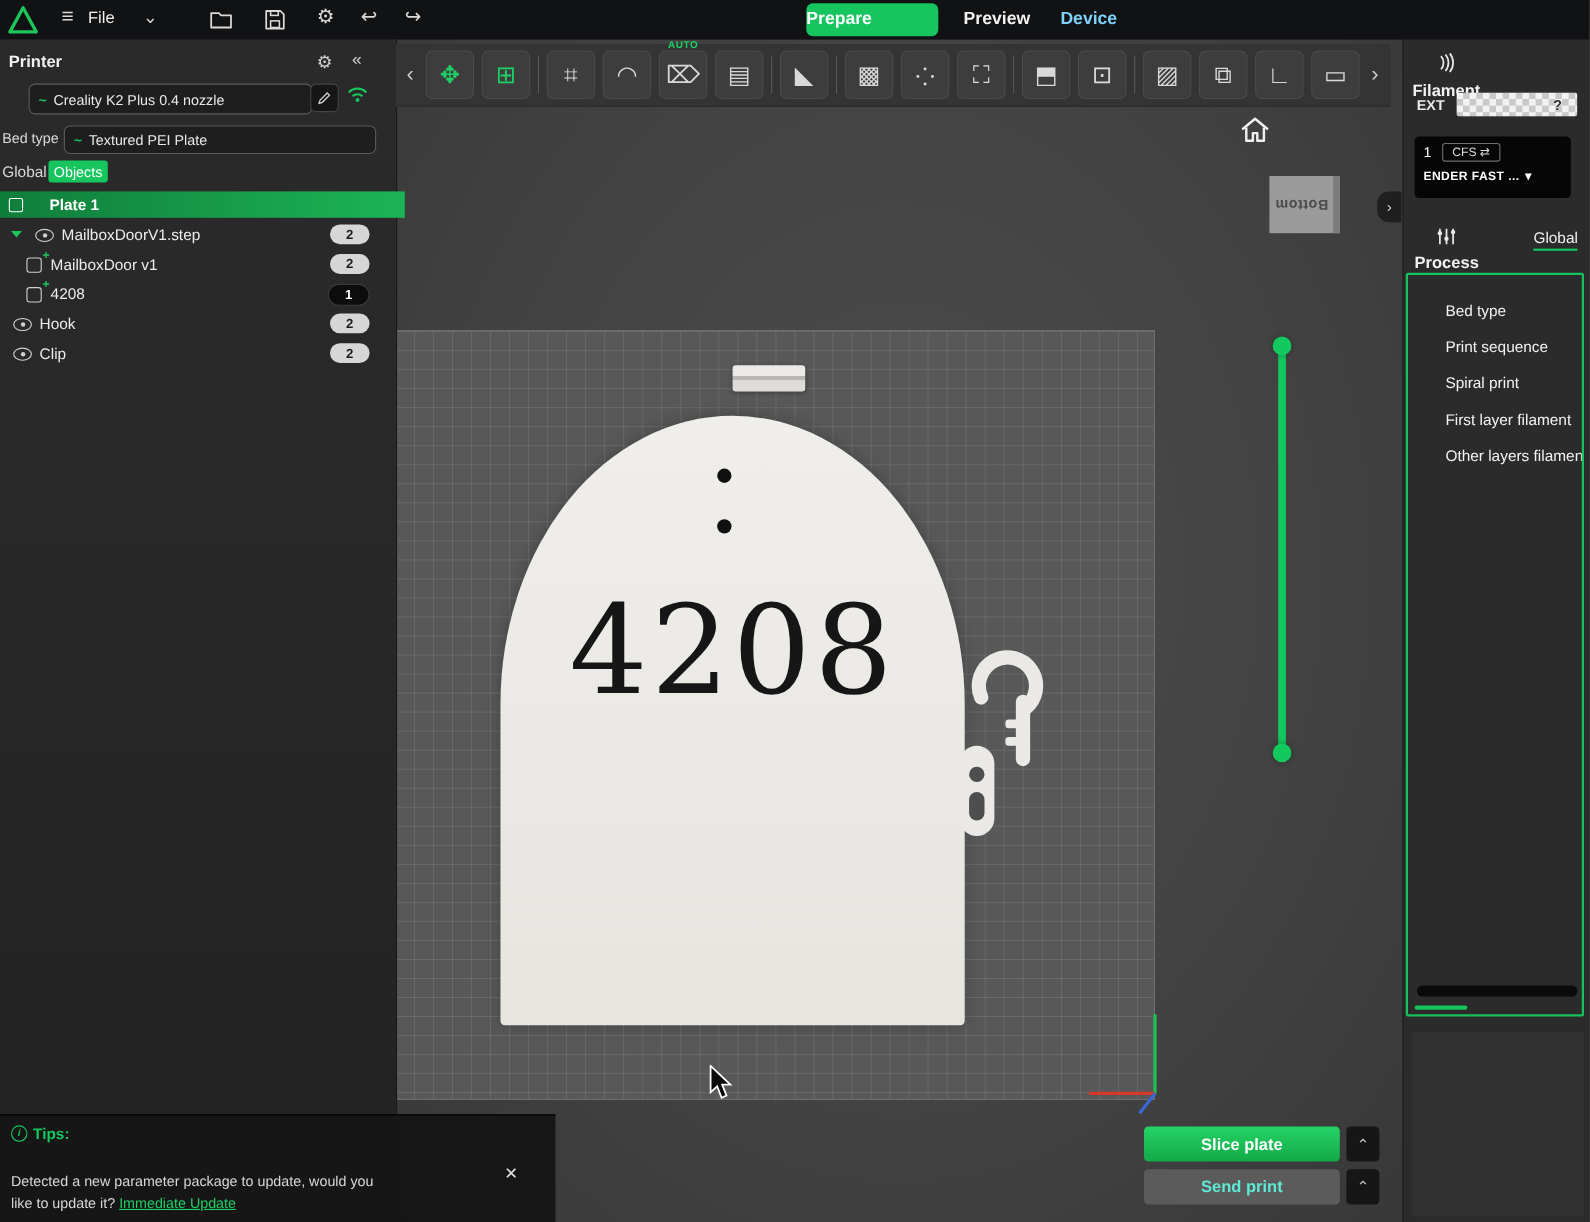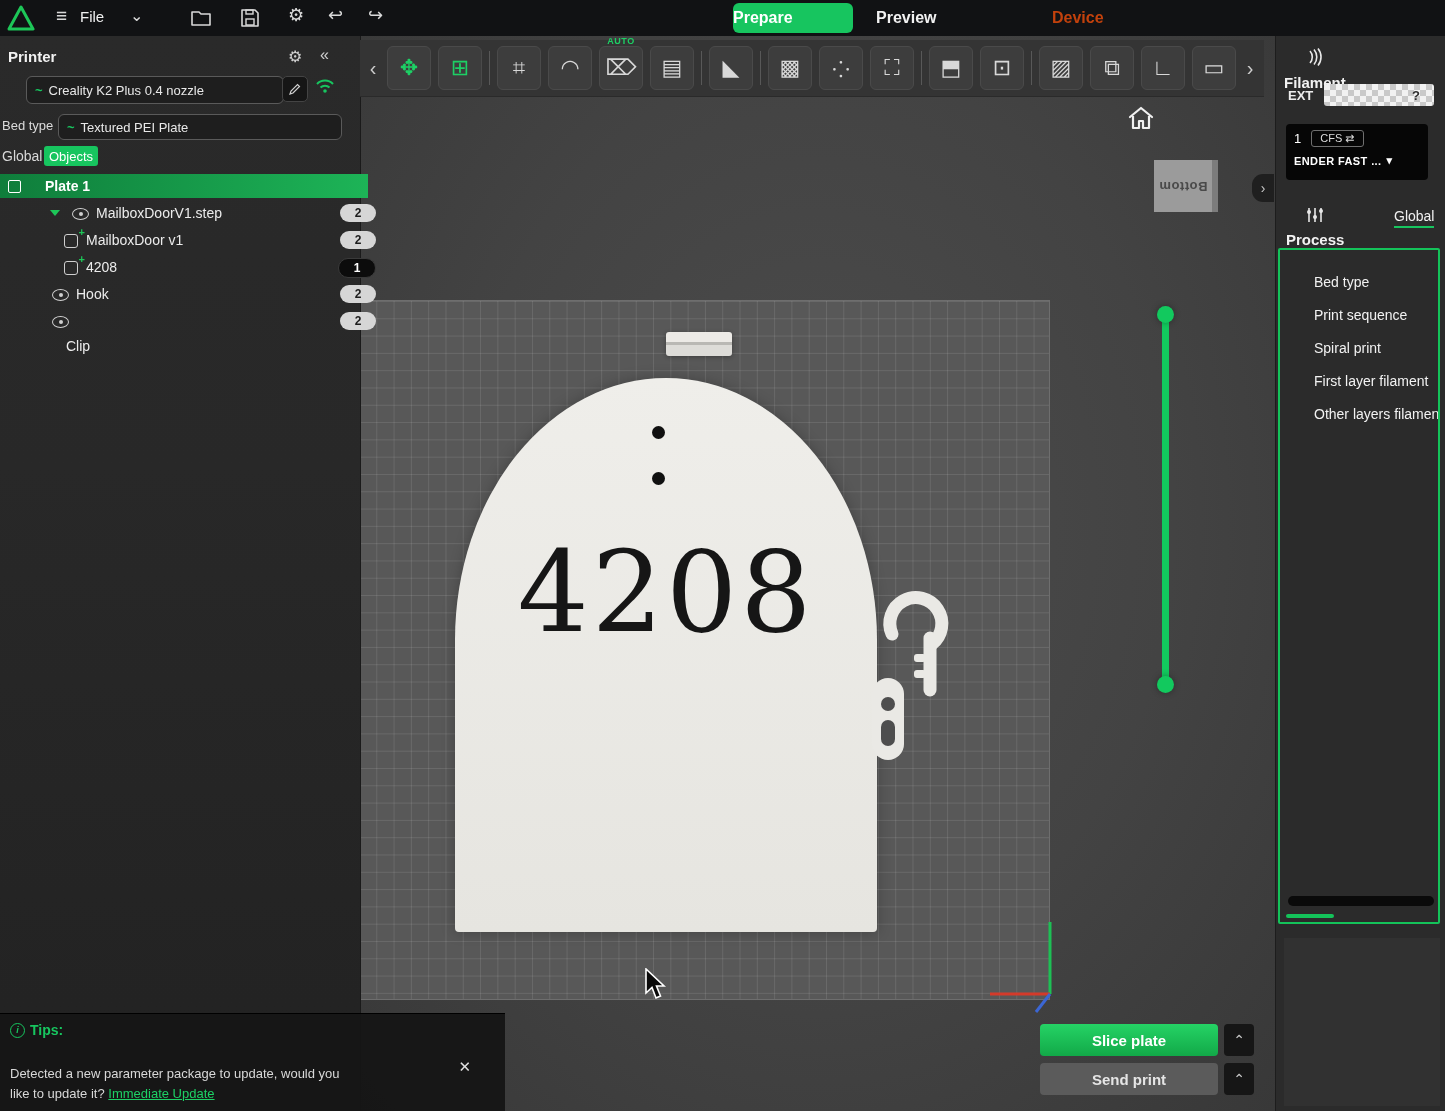--- a/index.html
+++ b/index.html
@@ -11,21 +11,21 @@
   .abs{position:absolute;}
 
   
   .topbar{position:absolute;left:0;top:0;width:1445px;height:36px;background:#111214;z-index:50;}
   .topbar .glyph{position:absolute;color:#d9d9d9;cursor:pointer;}
   .tb-file{position:absolute;left:80px;top:8px;font-size:15px;color:#f0f0f0;cursor:pointer;}
   .tab-pill{position:absolute;top:3px;height:30px;border-radius:6px;display:flex;align-items:center;
     font-weight:bold;font-size:16px;cursor:pointer;}
   .tab-prepare{left:733px;width:120px;background:#17c55f;color:#fff;}
   .tab-preview{left:876px;width:90px;color:#f2f2f2;background:transparent;}
-  .tab-device{left:1052px;width:80px;color:#c2410c;background:transparent;}
+  .tab-device{left:964px;width:80px;color:#7dd3fc;background:transparent;}
 
   
   .left-panel{position:absolute;left:0;top:36px;width:360px;height:1075px;
     background:linear-gradient(#2a2a2a 0%,#282828 40%,#222 100%);border-right:1px solid #1a1a1a;z-index:20;}
   .lp-title{position:absolute;left:8px;top:12px;font-size:15px;font-weight:bold;color:#f2f2f2;}
   .lp-gear{position:absolute;left:288px;top:11px;font-size:16px;color:#cfcfcf;cursor:pointer;}
   .lp-collapse{position:absolute;left:320px;top:10px;font-size:16px;color:#cfcfcf;cursor:pointer;}
   .select{position:absolute;background:#1e1e1e;border:1px solid #5a5a5a;border-radius:6px;
     display:flex;align-items:center;gap:6px;padding:0 8px;font-size:13px;color:#e8e8e8;cursor:pointer;}
   .sel-printer{left:26px;top:40px;width:240px;height:26px;}
@@ -35,21 +35,21 @@
     border-radius:5px;display:flex;align-items:center;justify-content:center;cursor:pointer;}
   .wifi{position:absolute;left:314px;top:42px;cursor:pointer;}
   .bed-label{position:absolute;left:2px;top:82px;font-size:13px;color:#dcdcdc;}
   .tab-global{position:absolute;left:2px;top:112px;font-size:14px;color:#d8d8d8;cursor:pointer;}
   .tab-objects{position:absolute;left:44px;top:110px;width:54px;height:20px;background:#17c55f;border-radius:3px;
     color:#fff;font-size:13px;display:flex;align-items:center;justify-content:center;cursor:pointer;}
   .plate-bar{position:absolute;left:0;top:138px;width:360px;height:24px;
     background:linear-gradient(90deg,#0f7d3b,#1db457);display:flex;align-items:center;gap:24px;padding-left:8px;
     font-size:14px;font-weight:bold;color:#fff;cursor:pointer;}
   .plate-ic{width:11px;height:11px;border:1.5px solid #fff;border-radius:2px;}
-  .tree{position:absolute;left:0;top:164px;width:360px;padding-left:40px;}
+  .tree{position:absolute;left:0;top:164px;width:360px;}
   .tree-row{position:relative;height:27px;cursor:pointer;}
   .tree-label{position:absolute;top:5px;font-size:14px;color:#ececec;white-space:nowrap;}
   .badge{position:absolute;right:24px;top:4px;min-width:36px;height:18px;border-radius:10px;background:#d6d6d6;
     color:#1c1c1c;font-size:12px;font-weight:bold;display:flex;align-items:center;justify-content:center;}
   .badge.dark{background:#0c0c0c;color:#fff;border:1px solid #3a3a3a;}
   .badge:empty{display:none;}
   .tri{position:absolute;left:10px;top:10px;width:0;height:0;border-left:5px solid transparent;
     border-right:5px solid transparent;border-top:6px solid #1dc658;}
   .eye{position:absolute;width:15px;height:10px;border:1.6px solid #d0d0d0;border-radius:50%;}
   .eye::after{content:"";position:absolute;left:50%;top:50%;width:4px;height:4px;margin:-2px 0 0 -2px;
@@ -126,21 +126,21 @@
   .proc-box .first{margin-top:16px;}
   .hscroll{position:absolute;left:8px;bottom:16px;width:146px;height:10px;background:#0a0a0a;border-radius:5px;cursor:pointer;}
   .hthumb{position:absolute;left:6px;bottom:4px;width:48px;height:4px;background:#14c35a;border-radius:2px;cursor:pointer;}
   .rp-bottom{position:absolute;left:8px;top:902px;width:156px;height:168px;background:#313131;}
 
   
   .btn-slice{position:absolute;left:1040px;top:1024px;width:178px;height:32px;border-radius:4px;
     background:linear-gradient(#25d365,#12a948);color:#fff;font-weight:bold;font-size:15px;
     display:flex;align-items:center;justify-content:center;z-index:45;cursor:pointer;}
   .btn-send{position:absolute;left:1040px;top:1063px;width:178px;height:32px;border-radius:4px;
-    background:#5b5b5b;color:#e5e5e5;font-weight:bold;font-size:15px;
+    background:#5b5b5b;color:#5eead4;font-weight:bold;font-size:15px;
     display:flex;align-items:center;justify-content:center;z-index:45;cursor:pointer;}
   .btn-caret{position:absolute;left:1224px;width:30px;height:32px;border-radius:4px;background:#161616;
     color:#c9c9c9;font-size:14px;display:flex;align-items:center;justify-content:center;z-index:45;cursor:pointer;}
 
   
   .tips{position:absolute;left:0;top:1013px;width:505px;height:98px;background:rgba(22,22,22,.97);z-index:46;
     border-top:1px solid #000;}
   .tips-title{position:absolute;left:10px;top:8px;font-size:14px;font-weight:bold;color:#17c55f;
     display:flex;align-items:center;gap:5px;}
   .tips-info{width:13px;height:13px;border:1.5px solid #17c55f;border-radius:50%;font-size:9px;font-weight:bold;
@@ -342,21 +342,21 @@
       <span class="tree-label" style="left:46px;">4208</span>
       <span class="badge dark">1</span>
     </div>
     <div class="tree-row">
       <span class="eye" style="left:12px;top:8px;"></span>
       <span class="tree-label" style="left:36px;">Hook</span>
       <span class="badge">2</span>
     </div>
     <div class="tree-row">
       <span class="eye" style="left:12px;top:8px;"></span>
-      <span class="tree-label" style="left:26px;margin-top:25px;">Clip</span>
+      <span class="tree-label" style="left:36px;">Clip</span>
       <span class="badge">2</span>
     </div>
   </div>
 </div>
 
 <div class="right-panel">
   <div class="rp-header fil-header">
     <svg width="20" height="19" viewBox="0 0 20 19">
       <path d="M5 3 a9 9 0 0 1 0 12" fill="none" stroke="#e8e8e8" stroke-width="1.6"></path>
       <path d="M9 1.5 a11.5 11.5 0 0 1 0 15" fill="none" stroke="#e8e8e8" stroke-width="1.6"></path>

